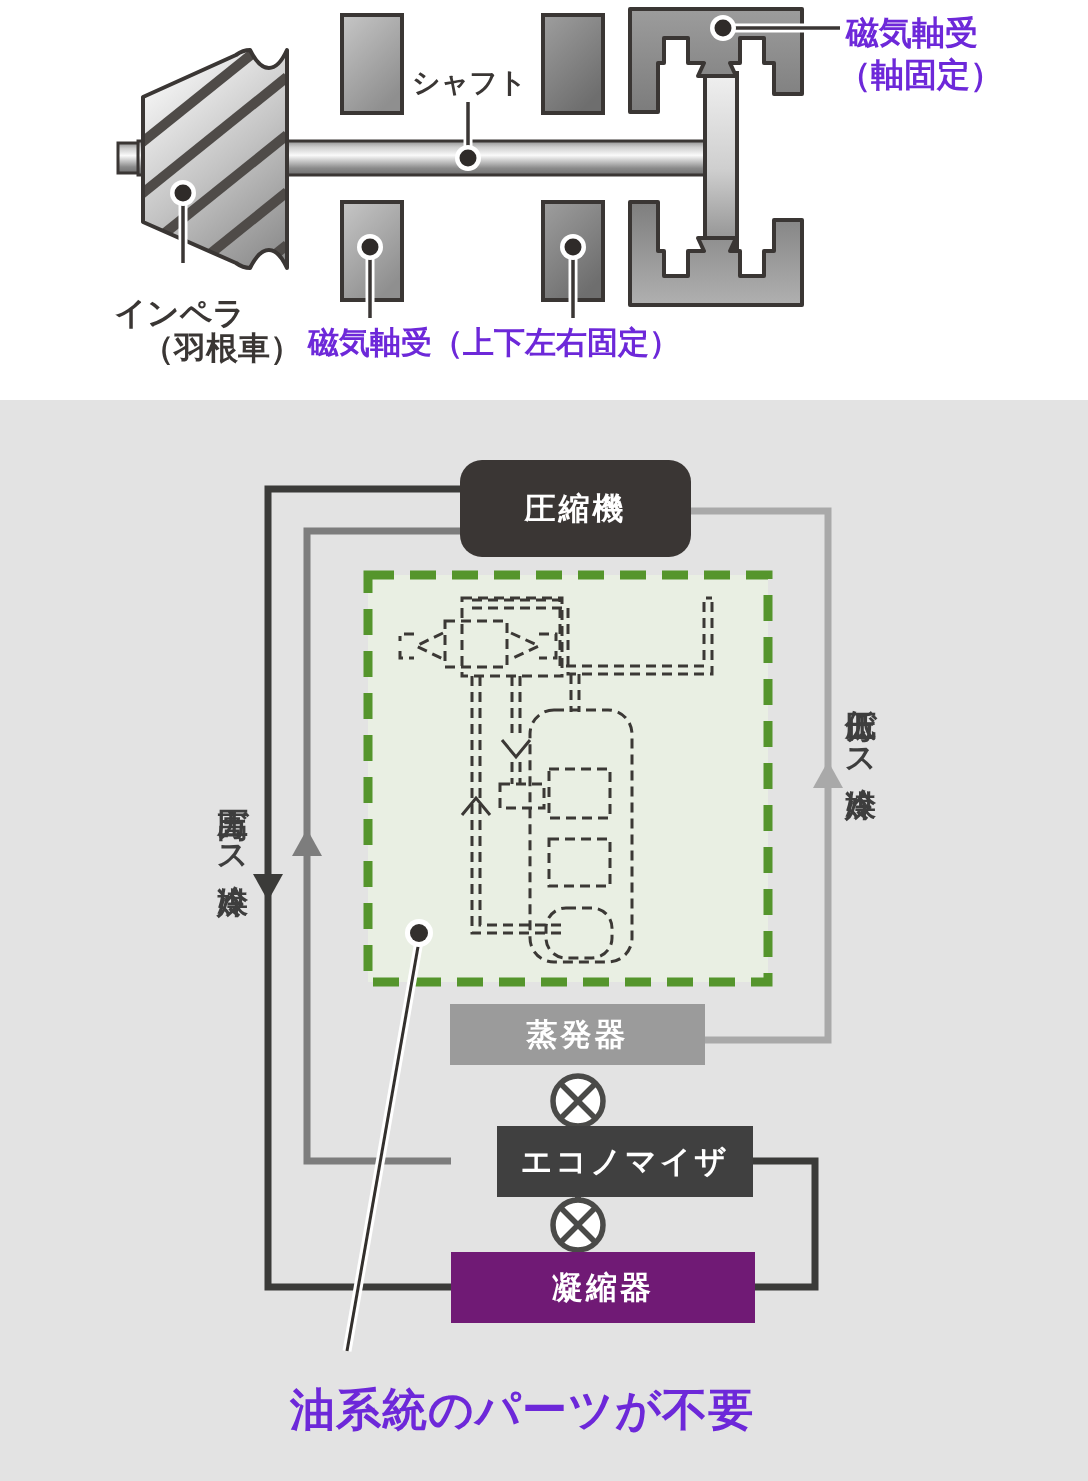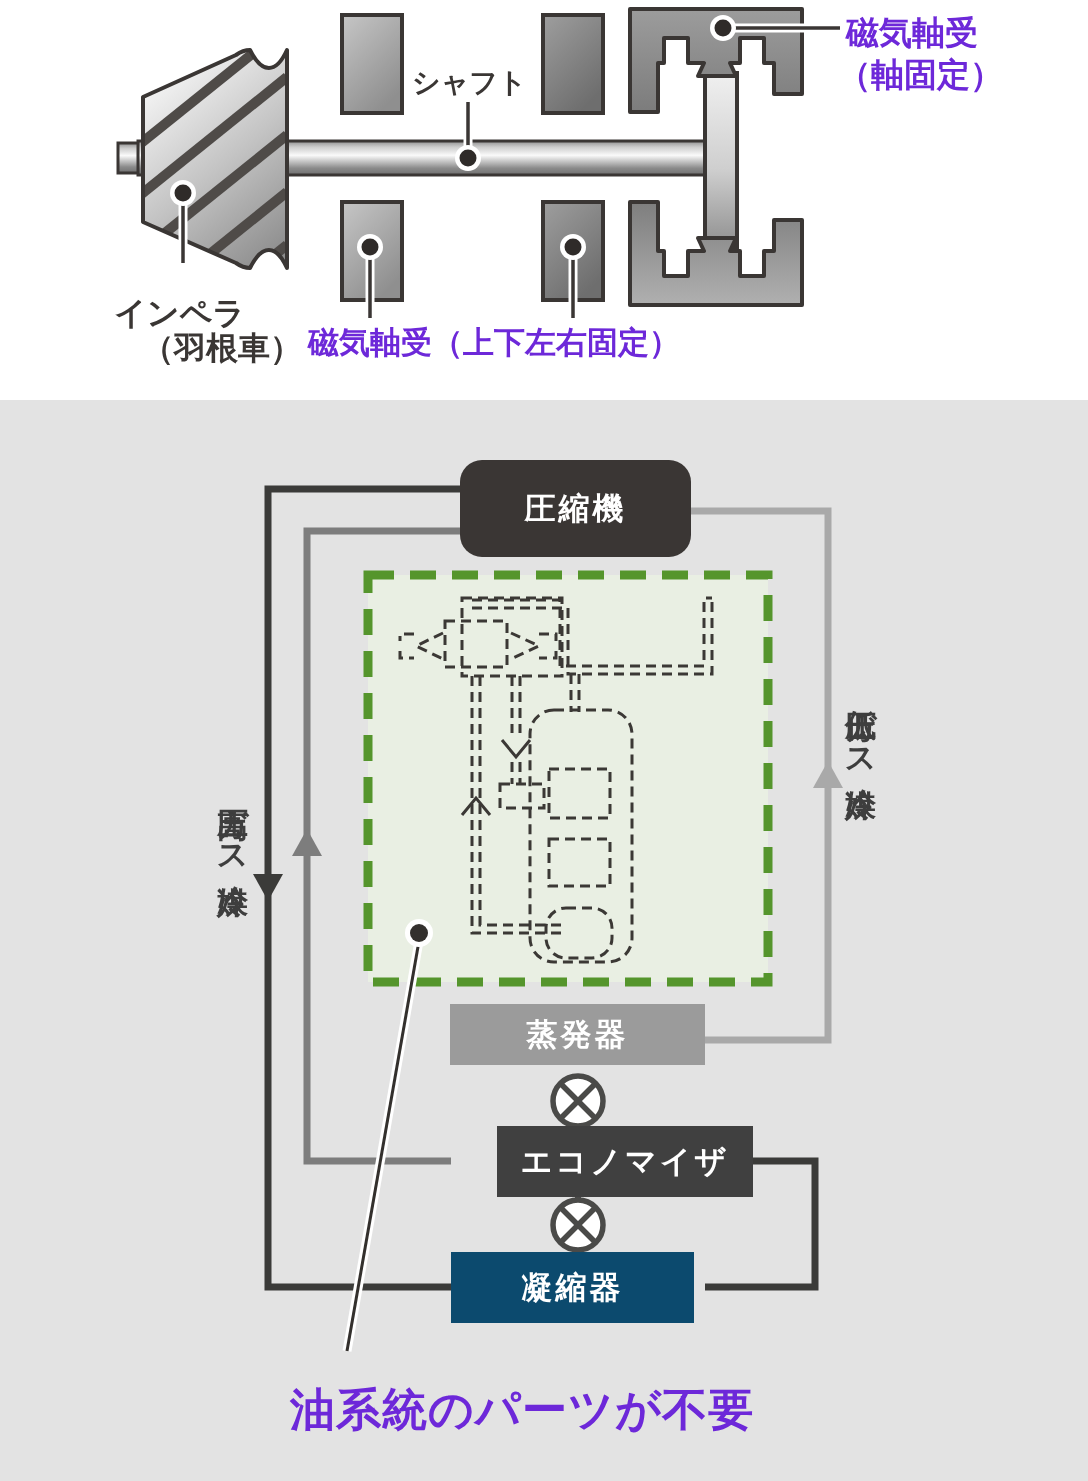--- a/index.html
+++ b/index.html
@@ -16,21 +16,21 @@
   #shaft-label{left:412px;top:64px;font-size:28px;}
   #impeller-label{left:98px;top:268px;font-size:32px;line-height:1.1;}
   #impeller-label .l1{display:block;padding-left:16px;margin-top:28px;}
   #impeller-label .l2{display:block;margin-left:44px;}
   #radial-bearing-label{left:308px;top:322px;font-size:31px;letter-spacing:0px;}
   #axial-bearing-label{left:838px;top:12px;font-size:33px;line-height:1.28;}
   #axial-bearing-label .l1{display:block;padding-left:8px;}
   #compressor-node{left:460px;top:460px;width:231px;height:97px;background:#3a3634;border-radius:22px;}
   #evaporator-node{left:450px;top:1004px;width:255px;height:61px;background:#9b9b9b;}
   #economizer-node{left:449px;top:1126px;width:256px;height:71px;background:#404040;margin-left:48px;}
-  #condenser-node{left:451px;top:1252px;width:243px;height:71px;background:#0c4a6e;}
+  #condenser-node{left:451px;top:1252px;width:304px;height:71px;background:#701a75;}
   #hp-label{left:212px;top:783px;height:190px;}
   #lp-label{left:840px;top:686px;height:190px;}
   #oil-callout-label{left:290px;top:1352px;font-size:45px;letter-spacing:1px;margin-top:28px;}
 </style>
 </head>
 <body>
 
 <div id="stage">
 
 <svg id="diagram-svg" width="1088" height="1481" viewBox="0 0 1088 1481">

